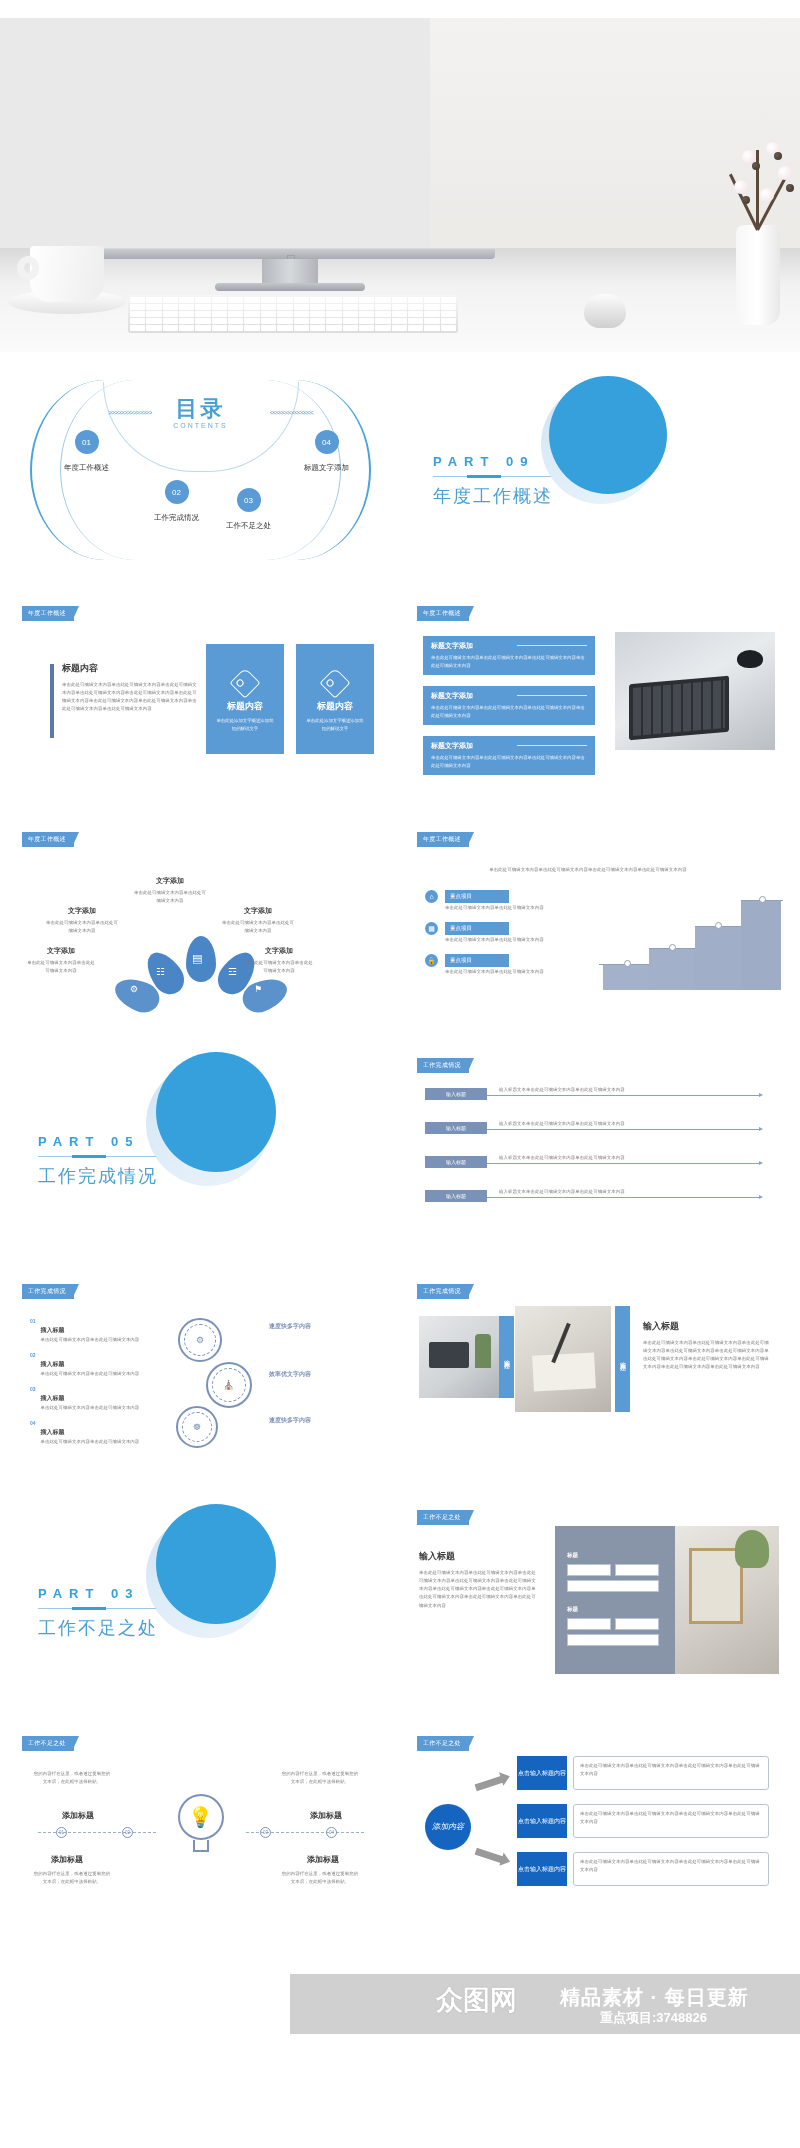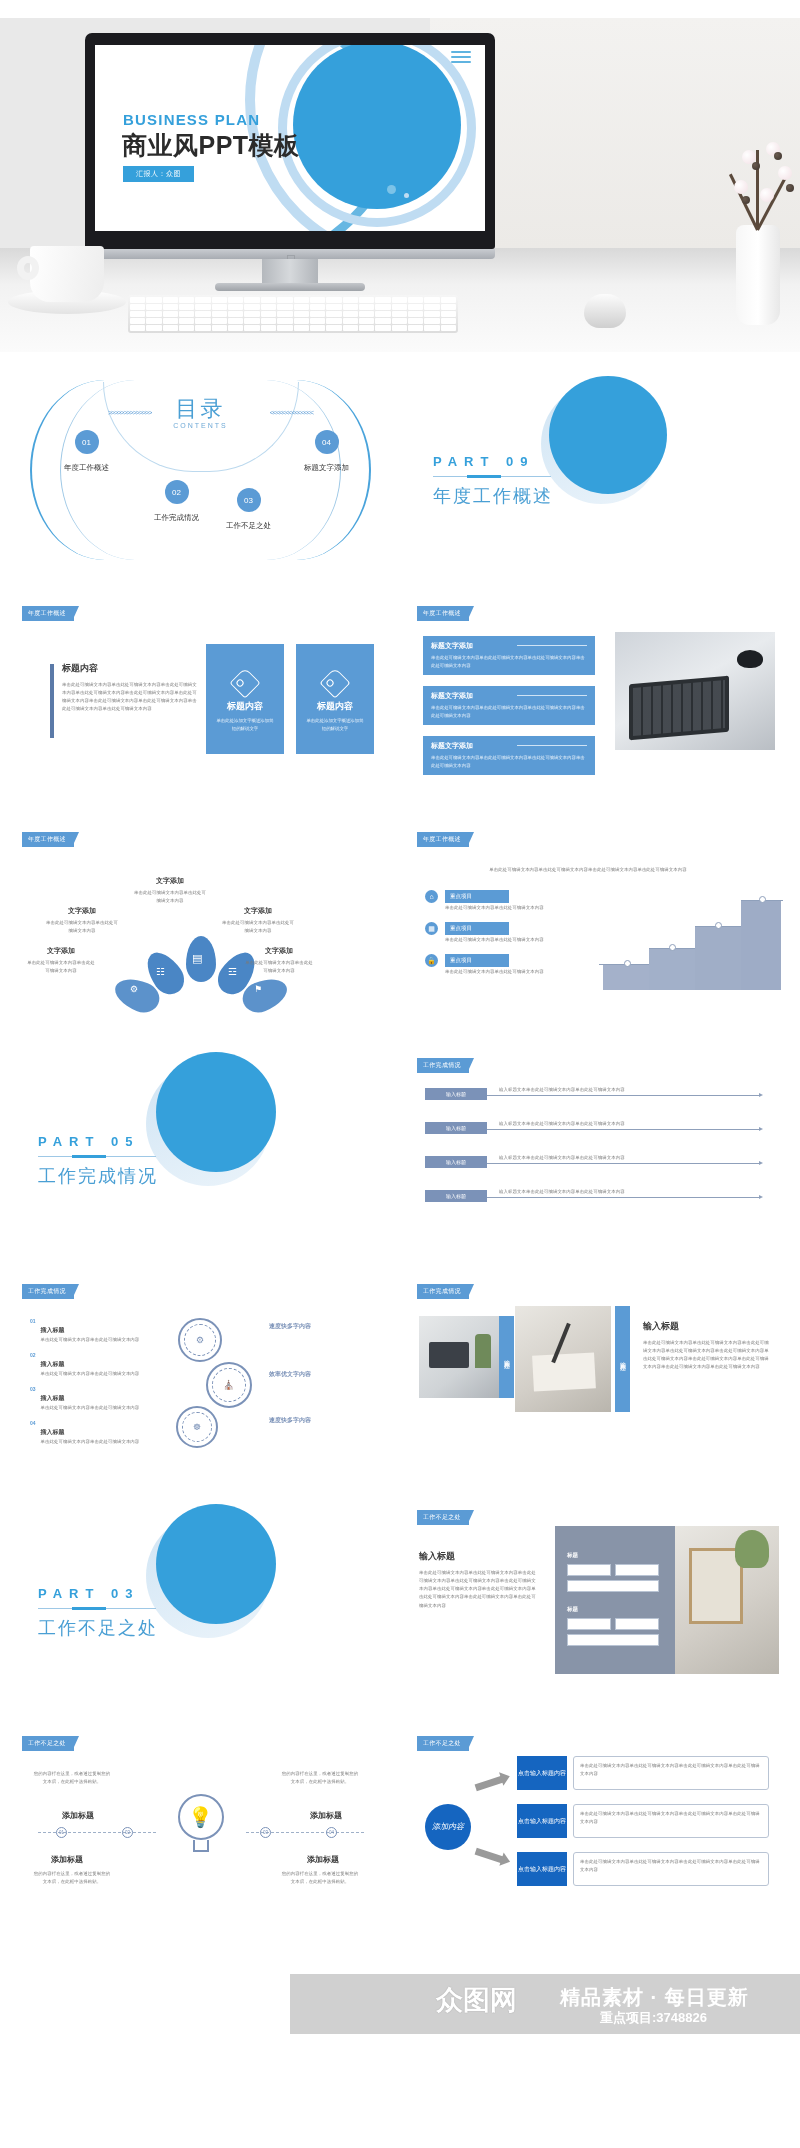--- a/index.html
+++ b/index.html
@@ -176,38 +176,20 @@
 </head>
 <body>
 
 <div class="page">
 
   <div class="hero">
     <div class="hero-bg-left"></div>
     <div class="hero-bg-right"></div>
     <div class="desk"></div>
 
-    <div class="monitor">
-      <div class="screen">
-        <div class="arc1"></div>
-        <div class="arc2"></div>
-        <div class="ringcirc"></div>
-        <div class="bigcirc"></div>
-        <div class="dot1"></div>
-        <div class="dot2"></div>
-        <div class="hamburger">
-            <i></i>
-            <i></i>
-            <i></i>
-          </div>
-        <div class="title-en">BUSINESS PLAN</div>
-        <div class="title-cn">商业风PPT模板</div>
-        <div class="title-badge">汇报人：众图</div>
-      </div>
-    </div>
     <div class="mon-foot"></div>
     <div class="apple"></div>
     <div class="mon-neck"></div>
     <div class="mon-base"></div>
 
     <div class="saucer"></div>
     <div class="cup">
         <div class="handle"></div>
       </div>
 
@@ -337,21 +319,21 @@
     <div class="row">
       <div class="slide">
         <div style="position:absolute;left:22px;top:18px;width:150px;height:180px;border-left:2px solid #49a3db;border-radius:60% 0 0 60%;"></div>
         <div style="position:absolute;left:52px;top:18px;width:150px;height:180px;border-left:1px solid #9ec8e6;border-radius:60% 0 0 60%;"></div>
         <div style="position:absolute;right:22px;top:18px;width:150px;height:180px;border-right:2px solid #49a3db;border-radius:0 60% 60% 0;"></div>
         <div style="position:absolute;right:52px;top:18px;width:150px;height:180px;border-right:1px solid #9ec8e6;border-radius:0 60% 60% 0;"></div>
         <div style="position:absolute;left:95px;top:20px;width:196px;height:90px;border:1px solid #bcd9ee;border-radius:0 0 100px 100px;border-top:none;"></div>
 
         <div style="position:absolute;left:100px;top:47px;font-size:7px;color:#5b9bd5;letter-spacing:-1px;">&gt;&gt;&gt;&gt;&gt;&gt;&gt;&gt;&gt;&gt;&gt;&gt;&gt;&gt;</div>
         <div style="position:absolute;right:80px;top:47px;font-size:7px;color:#5b9bd5;letter-spacing:-1px;">&lt;&lt;&lt;&lt;&lt;&lt;&lt;&lt;&lt;&lt;&lt;&lt;&lt;&lt;</div>
-        <div style="position:absolute;left:0;right:0;top:32px;text-align:center;font-size:22px;color:#4a9fd4;letter-spacing:3px;">目录</div>
+        <div style="position:absolute;left:0;right:0;top:32px;text-align:center;font-size:22px;color:#4a9fd4;letter-spacing:3px;font-weight:bold;">目录</div>
         <div style="position:absolute;left:0;right:0;top:60px;text-align:center;font-size:7px;color:#6fa9d6;letter-spacing:2px;">CONTENTS</div>
 
         <div style="position:absolute;left:56px;top:68px;">
           <div style="width:24px;height:24px;border-radius:50%;background:#5b9bd5;color:#fff;font-size:8px;display:flex;align-items:center;justify-content:center;margin:0 auto;">01</div>
           <div style="margin-top:9px;font-size:7.5px;color:#333;white-space:nowrap;">年度工作概述</div>
         </div>
         <div style="position:absolute;left:146px;top:118px;">
           <div style="width:24px;height:24px;border-radius:50%;background:#5b9bd5;color:#fff;font-size:8px;display:flex;align-items:center;justify-content:center;margin:0 auto;">02</div>
           <div style="margin-top:9px;font-size:7.5px;color:#333;white-space:nowrap;">工作完成情况</div>
         </div>

